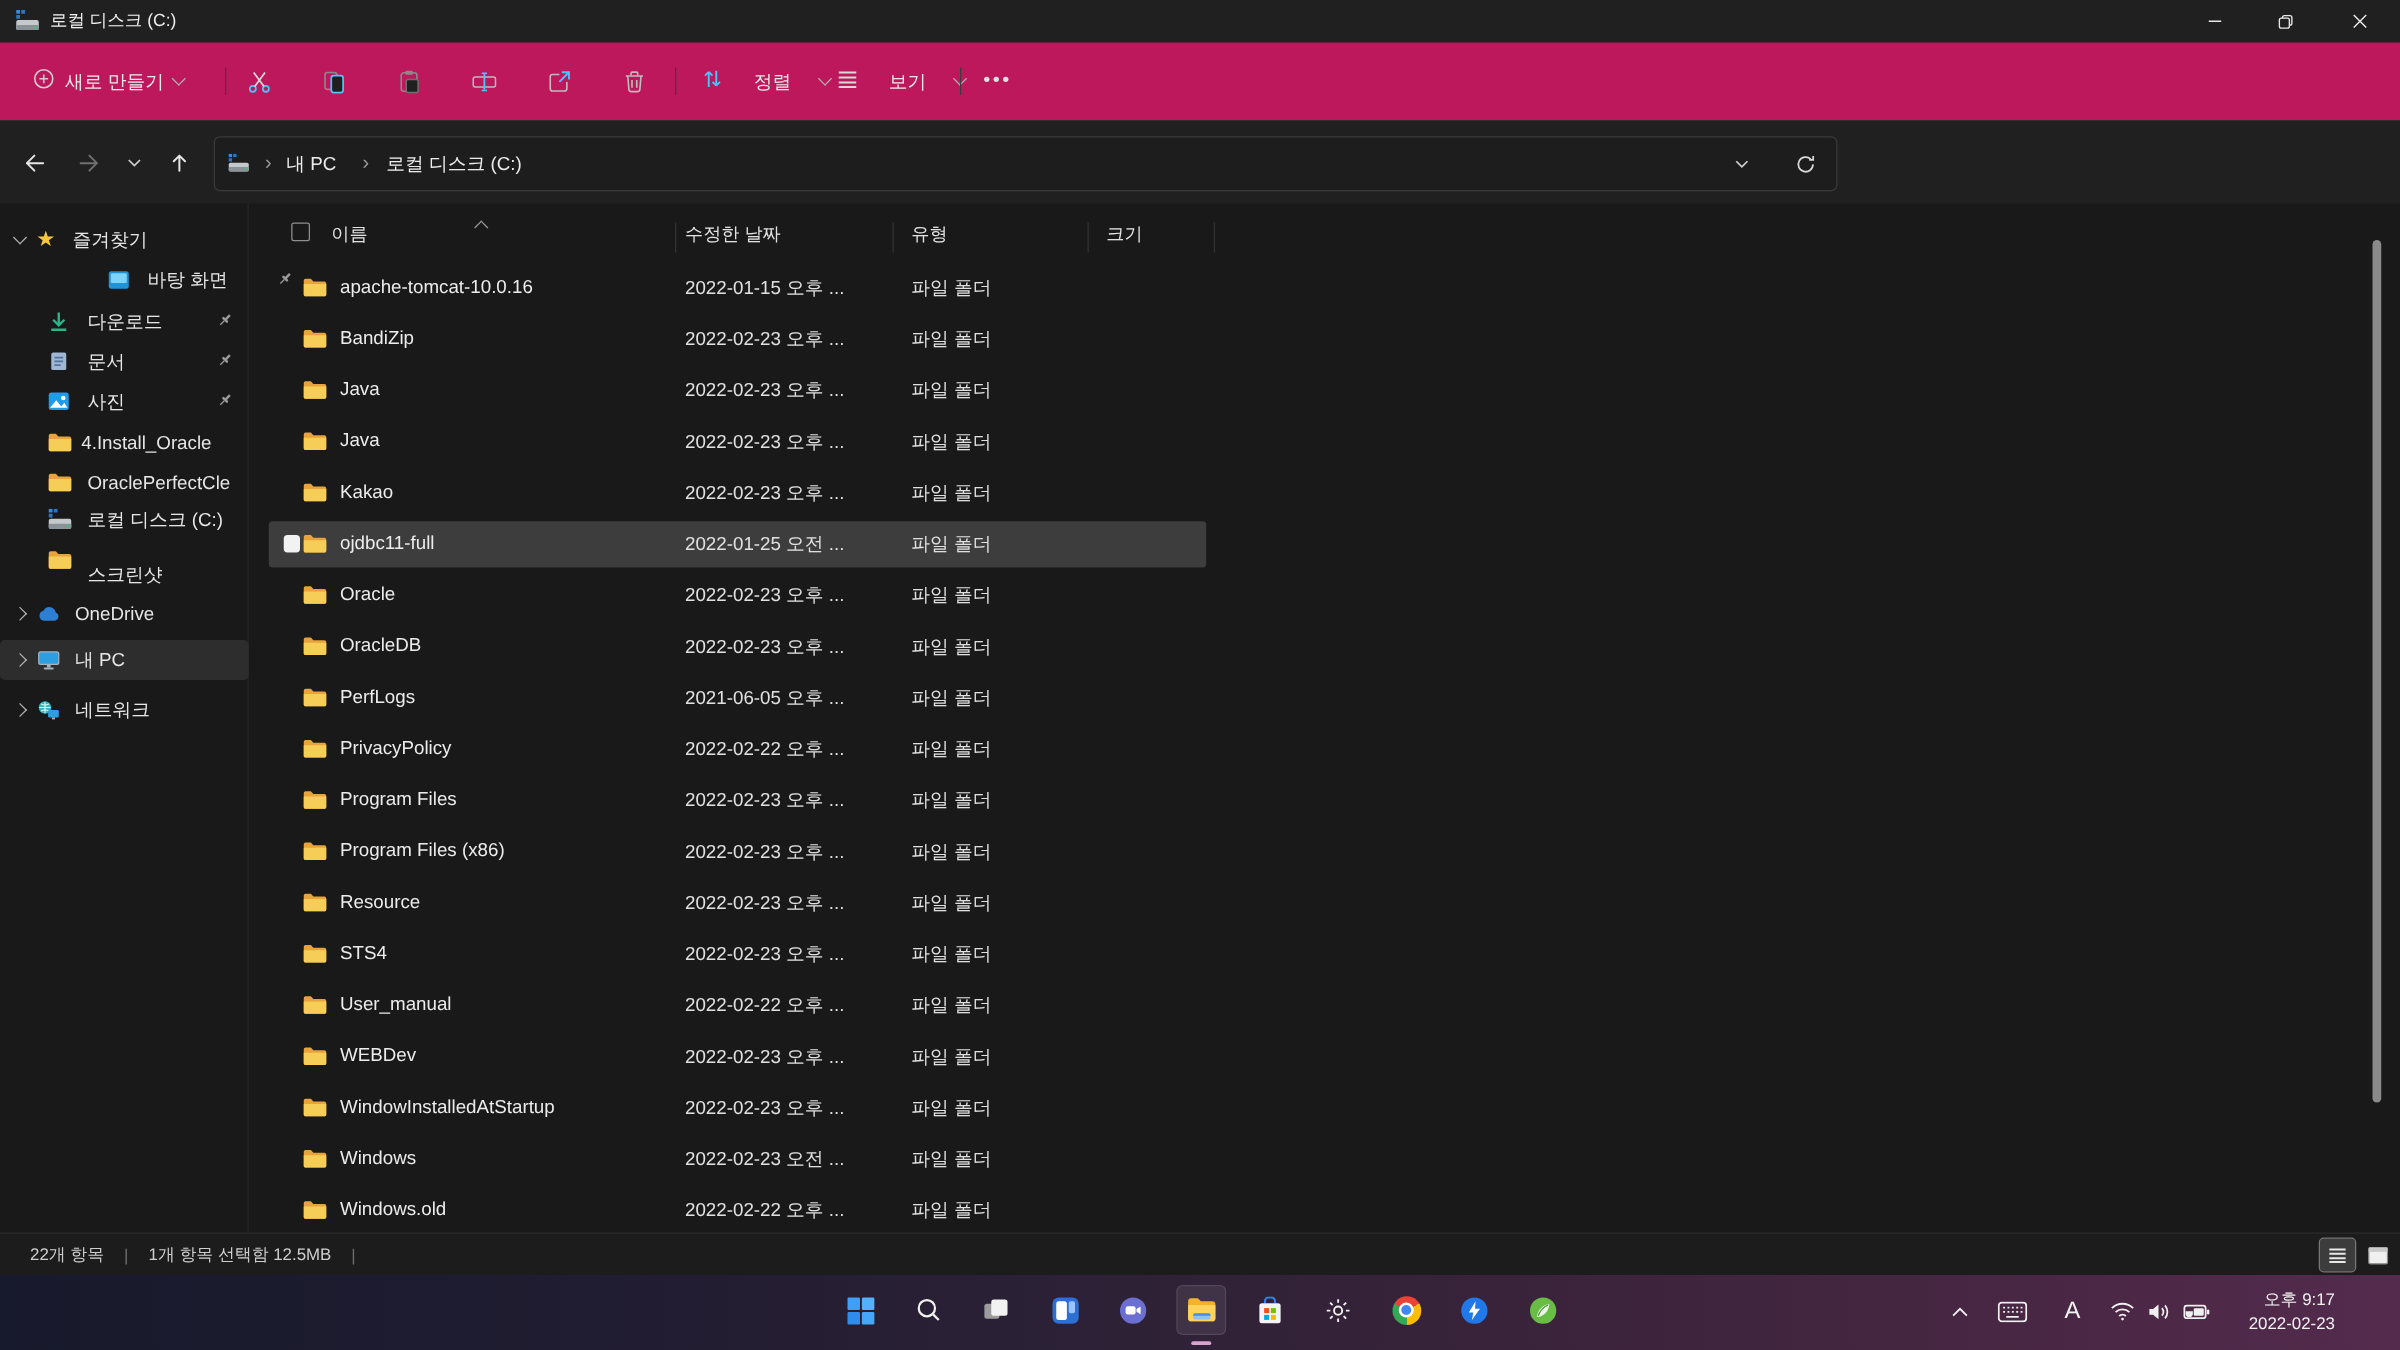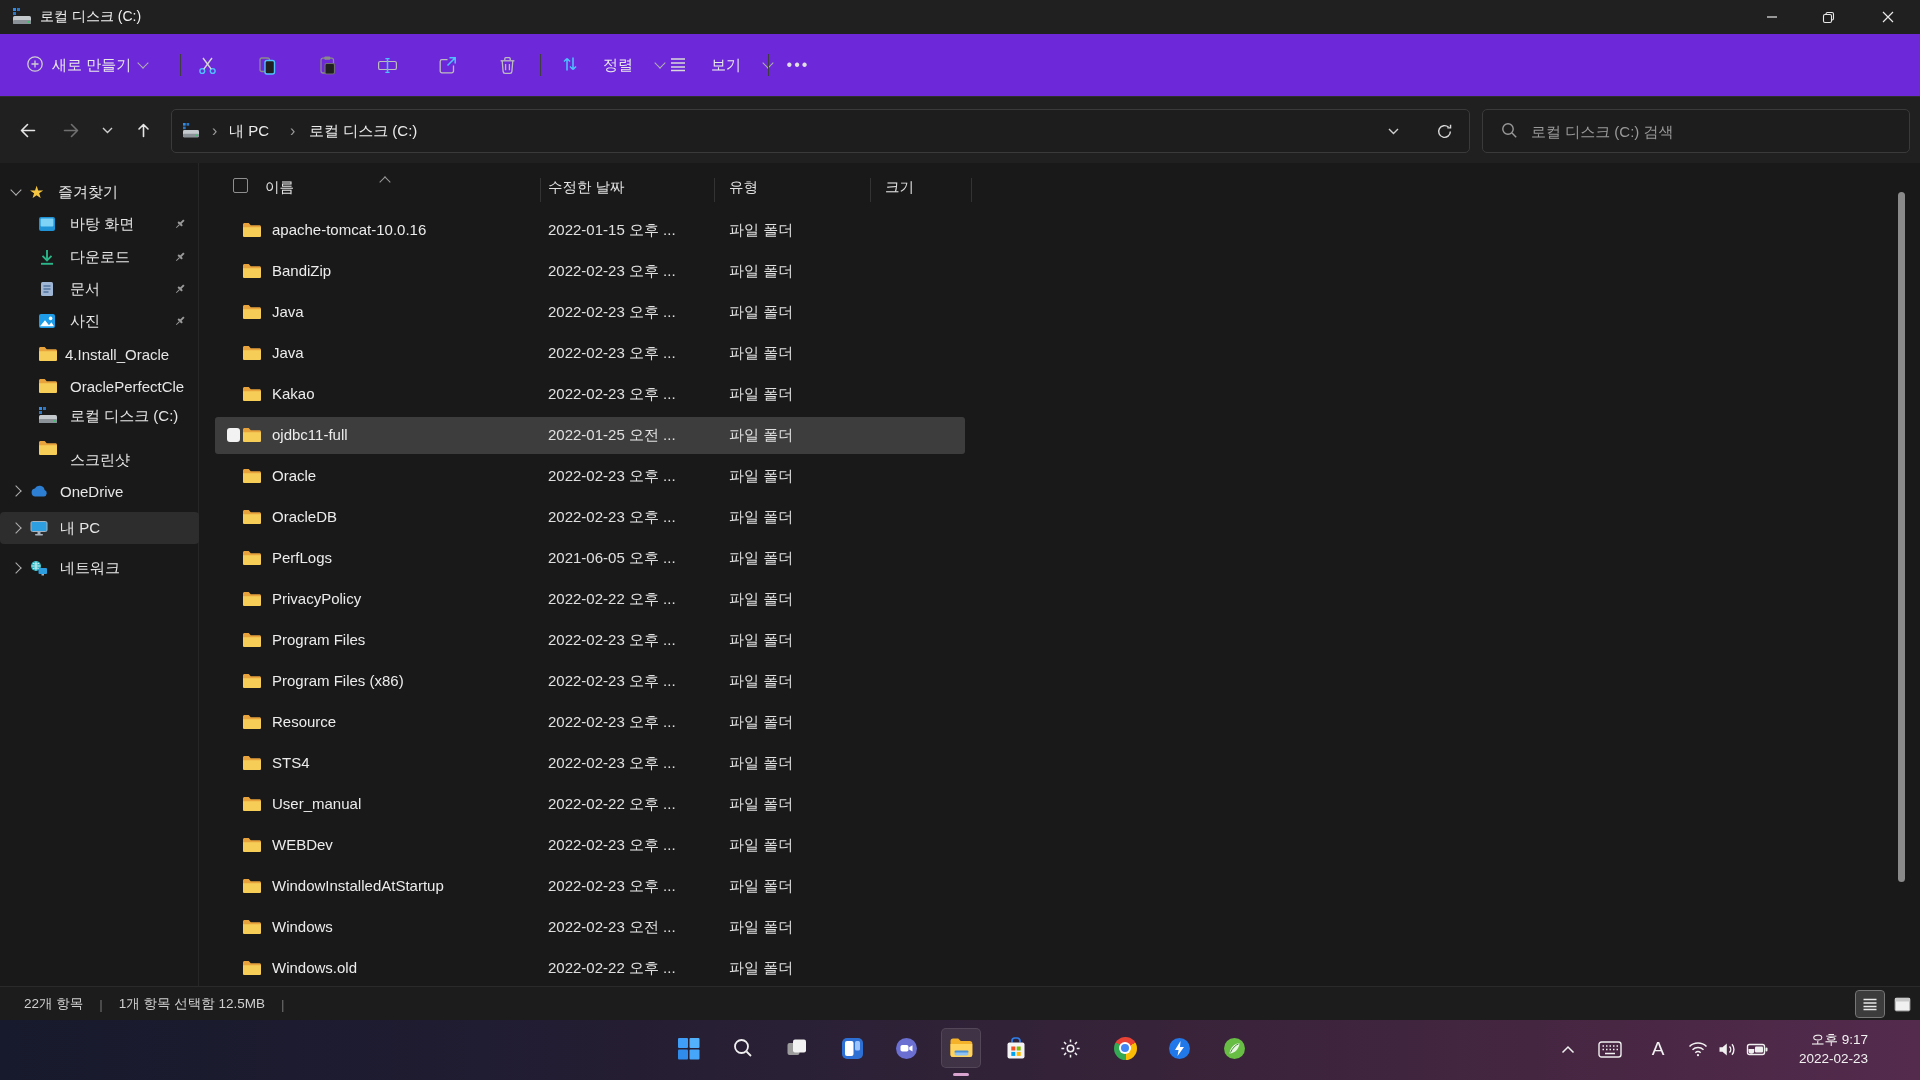--- a/index.html
+++ b/index.html
@@ -4,21 +4,21 @@
 <style>
   html,body{margin:0;padding:0;background:#000;}
   #screen{position:relative;width:1920px;height:1080px;overflow:hidden;background:#191919;
     font-family:"Liberation Sans","DejaVu Sans",sans-serif;color:#e8e8e8;font-size:15px;}
   
   .titlebar{position:absolute;left:0;top:0;width:1920px;height:34px;background:#202020;}
   .title-icon{position:absolute;left:12px;top:8px;width:20px;height:18px;}
   .title-text{position:absolute;left:40px;top:8px;font-size:14px;color:#f0f0f0;}
   .capbtn{position:absolute;top:0;width:46px;height:34px;display:flex;align-items:center;justify-content:center;}
   
-  .cmdbar{position:absolute;left:0;top:34px;width:1920px;height:62px;background:#6d28d9;border-bottom:1px solid #2e2e2e;}
+  .cmdbar{position:absolute;left:0;top:34px;width:1920px;height:62px;background:#be185d;border-bottom:1px solid #2e2e2e;}
   .newbtn{position:absolute;left:16px;top:13px;height:36px;display:flex;align-items:center;gap:8px;padding:0 10px;border-radius:4px;}
   .cmd-icon{position:absolute;top:13px;width:40px;height:36px;display:flex;align-items:center;justify-content:center;border-radius:4px;}
   .cmd-div{position:absolute;top:20px;width:1px;height:22px;background:#3d3d3d;}
   .cmd-group{position:absolute;top:13px;height:36px;display:flex;align-items:center;gap:23px;padding:0 8px;border-radius:4px;}
   .chev{display:inline-block;width:7px;height:7px;border-right:1.4px solid #b0b0b0;border-bottom:1.4px solid #b0b0b0;transform:rotate(45deg);margin-top:-4px;}
   .chev-right{transform:rotate(-45deg);margin-top:0;}
   .dots{font-size:16px;letter-spacing:2px;color:#e0e0e0;}
   
   .addrrow{position:absolute;left:0;top:97px;width:1920px;height:66px;background:#202020;}
   .navarrow{position:absolute;top:19px;width:30px;height:28px;display:flex;align-items:center;justify-content:center;border-radius:4px;}
@@ -231,45 +231,36 @@
           </svg>
       </span>
       <span class="crumb" style="left:1264px;">
         <svg width="17" height="17" viewBox="0 0 18 18" fill="none" stroke="#d9d9d9" stroke-width="1.5">
             <path d="M15.2 9a6.2 6.2 0 11-1.9-4.45"></path>
             <path d="M15.4 1.8v3.4H12"></path>
           </svg>
       </span>
     </div>
 
-    <div class="searchbox">
-      <span style="position:absolute;left:18px;top:12px;">
-        <svg width="17" height="17" viewBox="0 0 17 17" fill="none" stroke="#9a9a9a" stroke-width="1.4">
-            <circle cx="7" cy="7" r="5.2"></circle>
-            <path d="M11 11l4.2 4.2"></path>
-          </svg>
-      </span>
-      <input type="text" placeholder="로컬 디스크 (C:) 검색" style="">
-    </div>
   </div>
 
   <div class="sidebar"></div>
   <div class="side-div"></div>
 
   <div class="side-item" style="top:176px;">
     <span class="s-chev">
         <span class="chev"></span>
       </span>
     <span class="s-icon" style="left:29px;">
         <span class="fav-star">★</span>
       </span>
     <span class="s-label" style="left:58px;">즐겨찾기</span>
   </div>
 
-  <div class="side-item" style="top:208px;">
+  <div class="side-item" style="top:208px;margin-left:48px;">
     <span class="s-icon" style="left:38px;">
       <svg width="18" height="16" viewBox="0 0 18 16">
           <rect x="1" y="1" width="16" height="14" rx="2" fill="#1f93d6"></rect>
           <rect x="2.6" y="2.6" width="12.8" height="7.8" rx="1" fill="#7fd3f7"></rect>
         </svg>
     </span>
     <span class="s-label" style="left:70px;">바탕 화면</span>
     <span class="s-pin">
       <svg width="12" height="12" viewBox="0 0 12 12">
           <g transform="rotate(45 6 6)" fill="#9a9a9a">

